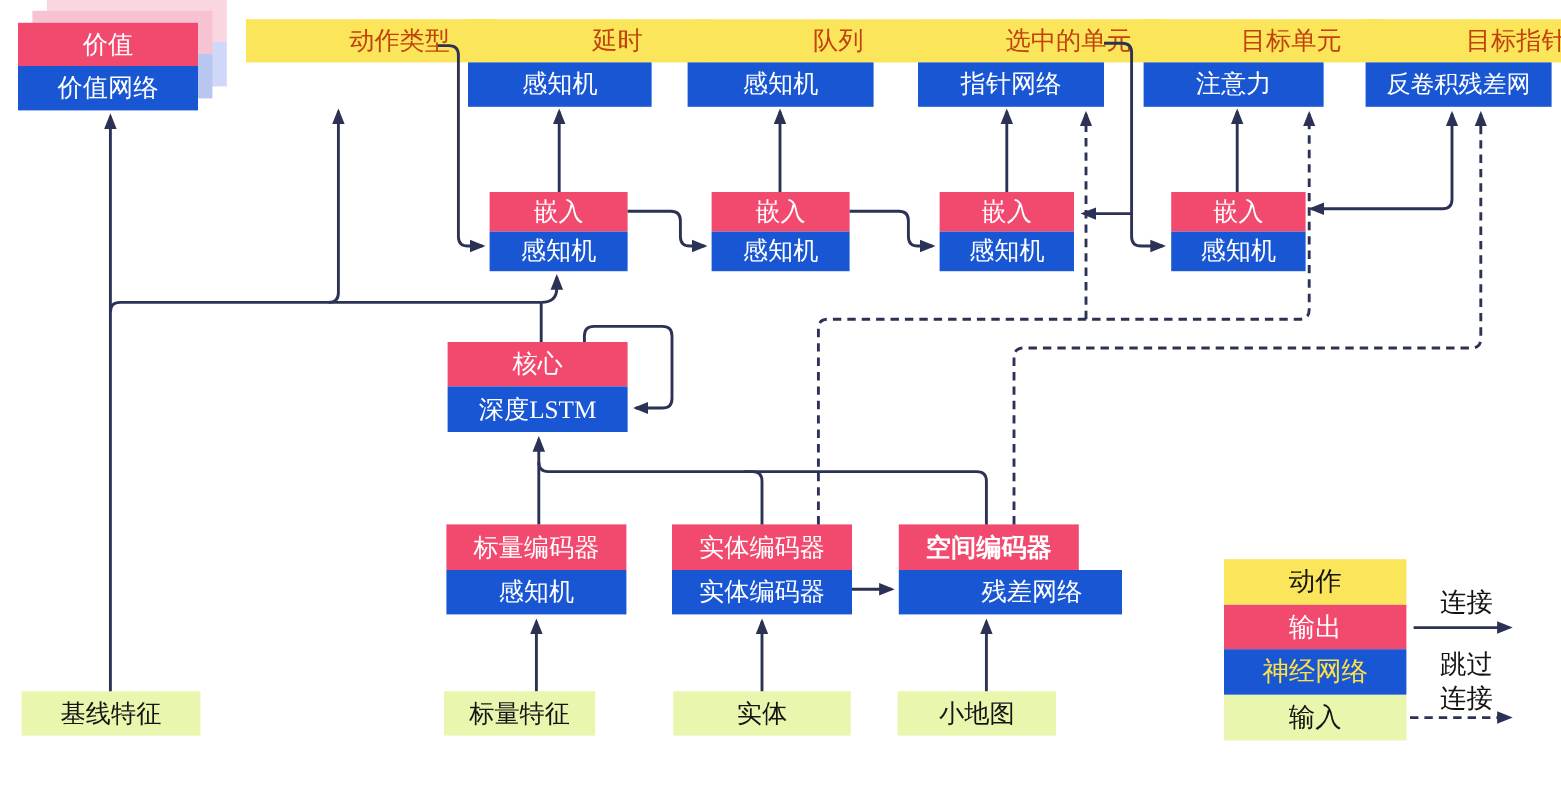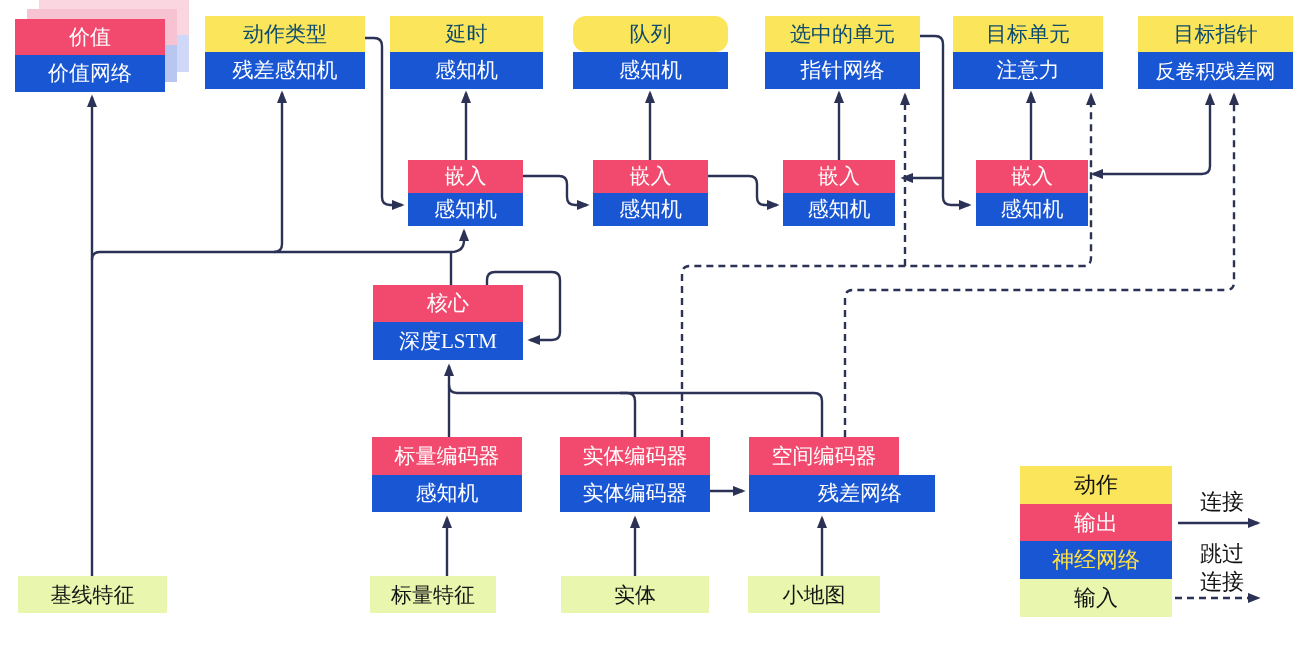--- a/index.html
+++ b/index.html
@@ -8,21 +8,21 @@
     --ghost-pink2:#fad6e0; --ghost-blue2:#cfd8f6;
   }
   html,body{margin:0;padding:0;background:#ffffff;}
   #canvas{
     position:relative;width:1301px;height:662px;background:#ffffff;overflow:hidden;
     font-family:"Liberation Serif","DejaVu Serif",serif;
   }
   .node{position:absolute;z-index:1;}
   .part{display:flex;align-items:center;justify-content:center;width:100%;
         font-size:21px;line-height:1;white-space:nowrap;}
-  .hdr-yellow{background:var(--yellow);color:#0c4a6e;}
+  .hdr-yellow{background:var(--yellow);color:#c2410c;padding-left:48px;}
   .hdr-red{background:var(--red);color:#ffffff;}
   .body-blue{background:var(--blue);color:#ffffff;}
   .input-green{position:absolute;z-index:1;background:var(--green);color:#141414;
         display:flex;align-items:center;justify-content:center;font-size:21px;white-space:nowrap;}
   .ghost{position:absolute;z-index:0;}
   .ghost .g-top{width:100%;}
   .ghost .g-bot{width:100%;}
   #wires{position:absolute;left:0;top:0;z-index:2;pointer-events:none;}
   .legend-swatch{display:flex;align-items:center;justify-content:center;
         font-size:22px;white-space:nowrap;}
@@ -43,21 +43,20 @@
     <div class="g-bot" style="height:37px;background:var(--ghost-blue1);"></div>
   </div>
 
   <div class="node" style="left:15px;top:19px;width:150px;">
     <div class="part hdr-red" style="height:36px;">价值</div>
     <div class="part body-blue" style="height:37px;">价值网络</div>
   </div>
 
   <div class="node" style="left:205px;top:16px;width:160px;">
     <div class="part hdr-yellow" style="height:36px;">动作类型</div>
-    <div class="part body-blue" style="height:37px;">残差感知机</div>
   </div>
 
   <div class="node" style="left:390px;top:16px;width:153px;">
     <div class="part hdr-yellow" style="height:36px;">延时</div>
     <div class="part body-blue" style="height:37px;">感知机</div>
   </div>
 
   <div class="node" style="left:573px;top:16px;width:155px;">
     <div class="part hdr-yellow" style="height:36px;border-radius:13px;">队列</div>
     <div class="part body-blue" style="height:37px;">感知机</div>
@@ -102,21 +101,21 @@
 
   <div class="node" style="left:372px;top:437px;width:150px;">
     <div class="part hdr-red" style="height:38px;">标量编码器</div>
     <div class="part body-blue" style="height:37px;">感知机</div>
   </div>
   <div class="node" style="left:560px;top:437px;width:150px;">
     <div class="part hdr-red" style="height:38px;">实体编码器</div>
     <div class="part body-blue" style="height:37px;">实体编码器</div>
   </div>
   <div class="node" style="left:749px;top:437px;width:150px;">
-    <div class="part hdr-red" style="height:38px;">空间编码器</div>
+    <div class="part hdr-red" style="height:38px;font-weight:bold;">空间编码器</div>
     <div class="part body-blue" style="height:37px;padding-left:36px;">残差网络</div>
   </div>
 
   <div class="input-green" style="left:18px;top:576px;width:149px;height:37px;">基线特征</div>
   <div class="input-green" style="left:370px;top:576px;width:126px;height:37px;">标量特征</div>
   <div class="input-green" style="left:561px;top:576px;width:148px;height:37px;">实体</div>
   <div class="input-green" style="left:748px;top:576px;width:132px;height:37px;">小地图</div>
 
   <div class="node" style="left:1008px;top:466px;width:152px;padding-left:12px;">
     <div class="legend-swatch" style="height:38px;background:var(--yellow);color:#141414;">动作</div>

